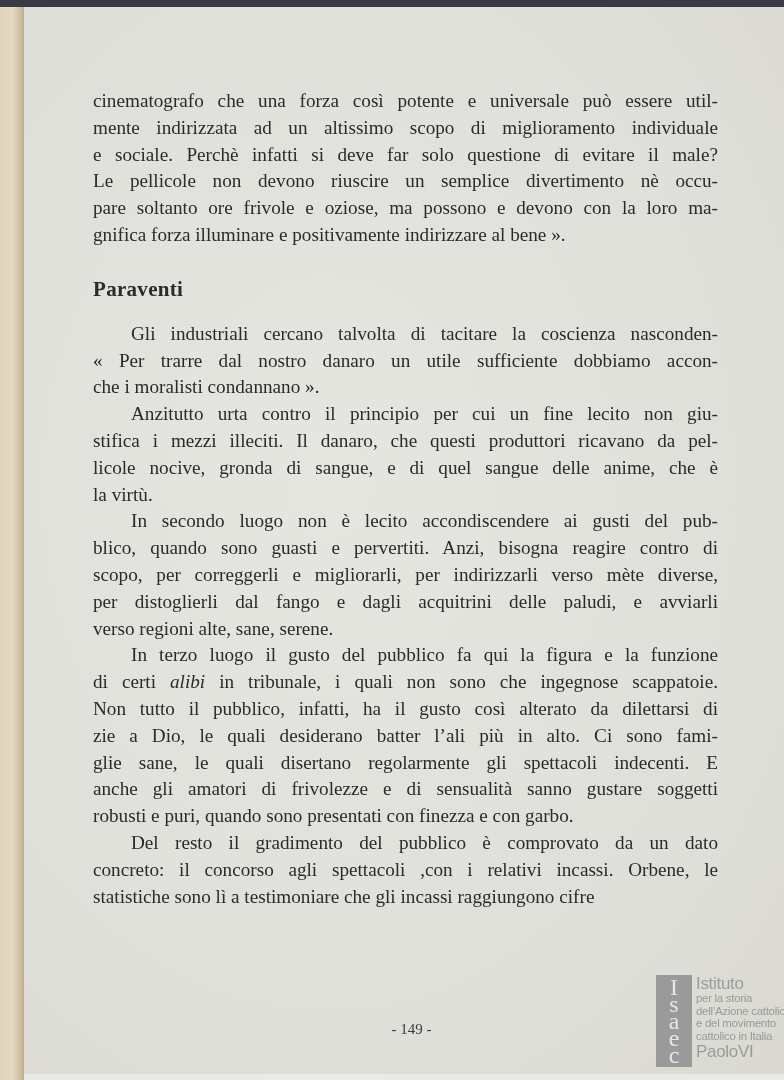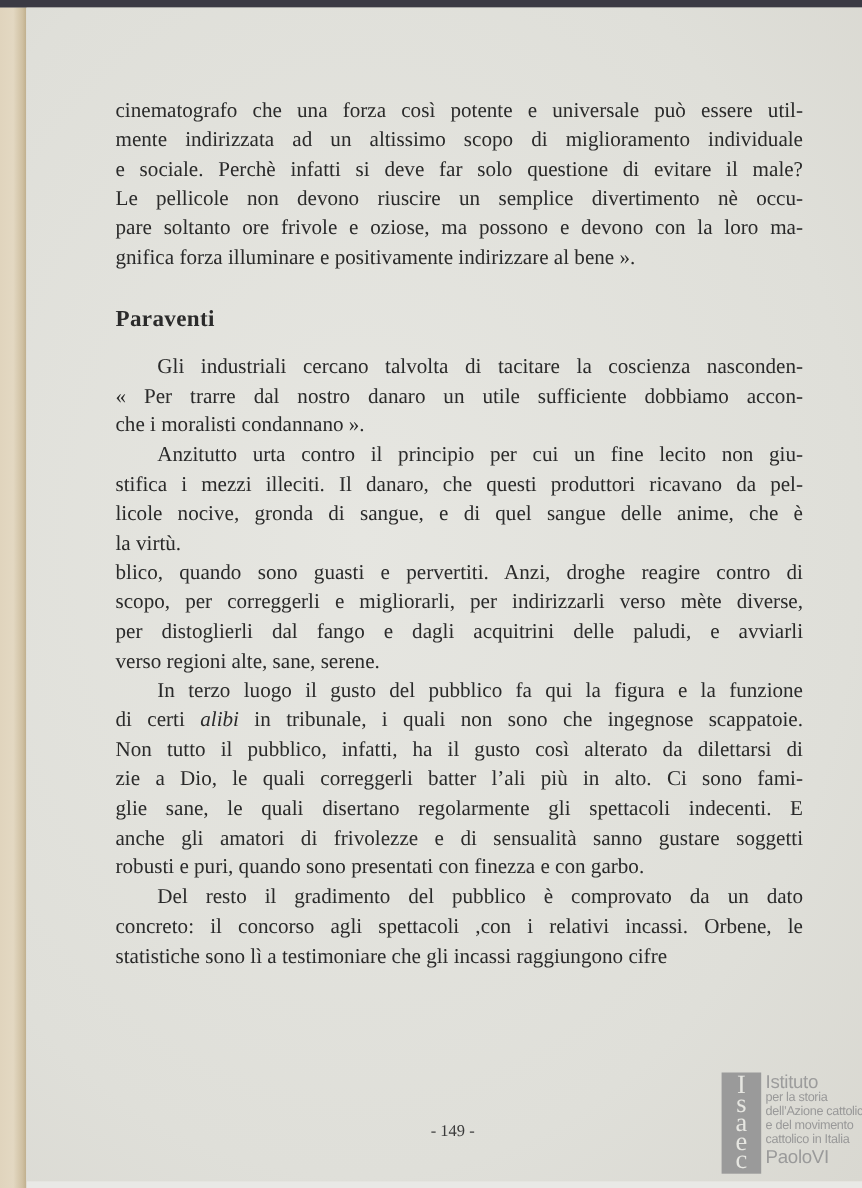--- a/index.html
+++ b/index.html
@@ -40,21 +40,20 @@
     background: #e9e9e6;
   }
   .text-block {
     position: absolute;
     left: 93px;
     top: 88px;
     width: 625px;
     color: #2a2a2a;
     font-size: 19.2px;
     line-height: 26.8px;
-    margin-left: 12px;
   }
   .para {
     margin: 0;
     text-align: justify;
     text-align-last: left;
   }
   .line {
     display: block;
     text-align: justify;
     text-align-last: justify;
@@ -153,30 +152,31 @@
         <span class="line">« Per trarre dal nostro danaro un utile sufficiente dobbiamo accon-</span>
         <span class="line last">che i moralisti condannano ».</span>
       </div>
       <div class="para">
         <span class="line indent">Anzitutto urta contro il principio per cui un fine lecito non giu-</span>
         <span class="line">stifica i mezzi illeciti. Il danaro, che questi produttori ricavano da pel-</span>
         <span class="line">licole nocive, gronda di sangue, e di quel sangue delle anime, che è</span>
         <span class="line last">la virtù.</span>
       </div>
       <div class="para">
-        <span class="line">blico, quando sono guasti e pervertiti. Anzi, droghe reagire contro di</span>
+        <span class="line indent">In secondo luogo non è lecito accondiscendere ai gusti del pub-</span>
+        <span class="line">blico, quando sono guasti e pervertiti. Anzi, bisogna reagire contro di</span>
         <span class="line">scopo, per correggerli e migliorarli, per indirizzarli verso mète diverse,</span>
         <span class="line">per distoglierli dal fango e dagli acquitrini delle paludi, e avviarli</span>
         <span class="line last">verso regioni alte, sane, serene.</span>
       </div>
       <div class="para">
         <span class="line indent">In terzo luogo il gusto del pubblico fa qui la figura e la funzione</span>
         <span class="line">di certi <em>alibi</em> in tribunale, i quali non sono che ingegnose scappatoie.</span>
         <span class="line">Non tutto il pubblico, infatti, ha il gusto così alterato da dilettarsi di</span>
-        <span class="line">zie a Dio, le quali correggerli batter l’ali più in alto. Ci sono fami-</span>
+        <span class="line">zie a Dio, le quali desiderano batter l’ali più in alto. Ci sono fami-</span>
         <span class="line">glie sane, le quali disertano regolarmente gli spettacoli indecenti. E</span>
         <span class="line">anche gli amatori di frivolezze e di sensualità sanno gustare soggetti</span>
         <span class="line last">robusti e puri, quando sono presentati con finezza e con garbo.</span>
       </div>
       <div class="para">
         <span class="line indent">Del resto il gradimento del pubblico è comprovato da un dato</span>
         <span class="line">concreto: il concorso agli spettacoli ,con i relativi incassi. Orbene, le</span>
         <span class="line last">statistiche sono lì a testimoniare che gli incassi raggiungono cifre</span>
       </div>
     </div>

